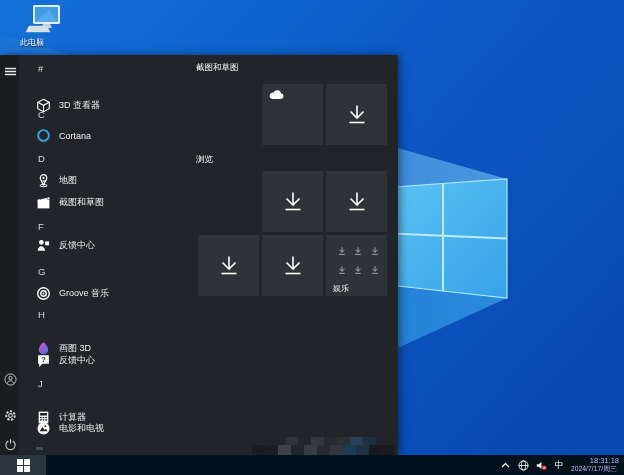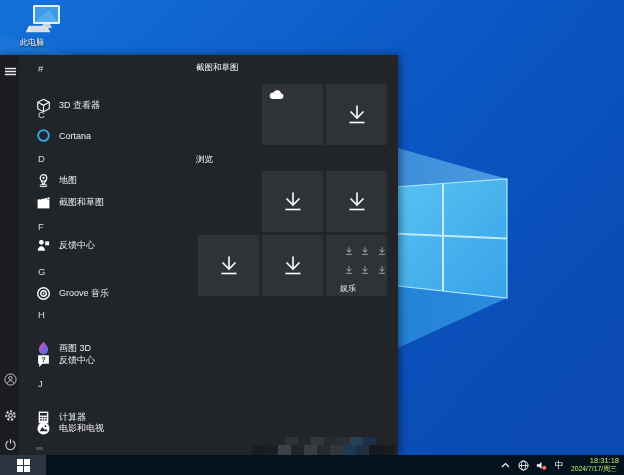--- a/index.html
+++ b/index.html
@@ -24,41 +24,41 @@
 
   .app-row { position:absolute; left:28px; width:160px; height:21px; display:flex; align-items:center; }
   .app-row .aicon { width:15px; height:15px; margin-left:8px; margin-right:8px; flex:0 0 auto; display:flex; align-items:center; justify-content:center; }
   .app-row .alabel { font-size:9px; color:#eee; white-space:nowrap; }
   .group-row .alabel { margin-left:10px; color:#ddd; font-size:9.5px; }
 
   .tile-header { position:absolute; font-size:8.5px; color:#fff; }
   .tile { position:absolute; width:61px; height:61px; background:#2f3236; display:flex; align-items:center; justify-content:center; }
   .tile svg.dl { width:24px; height:24px; }
   .tile .cloud { position:absolute; left:6px; top:5px; width:16px; height:11px; }
-  .tile-folder { display:block; padding:6px 6px 0 13px; }
+  .tile-folder { display:block; padding:6px 6px 0 6px; }
   .mini-grid { display:grid; grid-template-columns:repeat(3,1fr); grid-template-rows:repeat(2,1fr); width:49px; height:38px; margin-left:2px; }
   .mini-grid svg { width:10px; height:10px; margin:auto; }
   .folder-label { font-size:8px; color:#fff; margin:4px 0 0 1px; }
 
   .cutoff-item { position:absolute; left:36px; top:392px; width:7px; height:3px; background:#6a6d70; opacity:.6; }
 
   
   .mosaic { position:absolute; }
   .mosaic div { float:left; }
 
   
   .taskbar { position:absolute; left:0; top:455px; width:624px; height:20px; background:#04121d; }
   .start-btn { position:absolute; left:0; top:0; width:46px; height:20px; background:#2b3540; display:flex; align-items:center; justify-content:center; }
   .win-glyph { width:13px; height:13px; display:grid; grid-template-columns:6px 6px; grid-template-rows:6px 6px; gap:1px; }
   .win-glyph i { background:#fff; display:block; }
   .tray { position:absolute; right:0; top:0; height:20px; display:flex; align-items:center; }
   .tray-ico { width:14px; height:14px; margin-right:4px; display:flex; align-items:center; justify-content:center; }
   .tray-ico svg { width:11px; height:11px; }
   .ime { color:#fff; font-size:9px; width:14px; text-align:center; margin-right:4px; }
-  .clock { width:54px; overflow:hidden; color:#bef264; line-height:8.5px; }
+  .clock { width:54px; overflow:hidden; color:#c4b5fd; line-height:8.5px; }
   .clock .time { font-size:7.5px; text-align:right; padding-right:5px; }
   .clock .date { font-size:6.8px; white-space:nowrap; padding-left:1px; }
 </style>
 </head>
 <body>
 
 <div class="wallpaper">
   <svg width="624" height="475" viewBox="0 0 624 475">
     <defs>
       <linearGradient id="bg" x1="0" y1="0" x2="1" y2="0.7">

